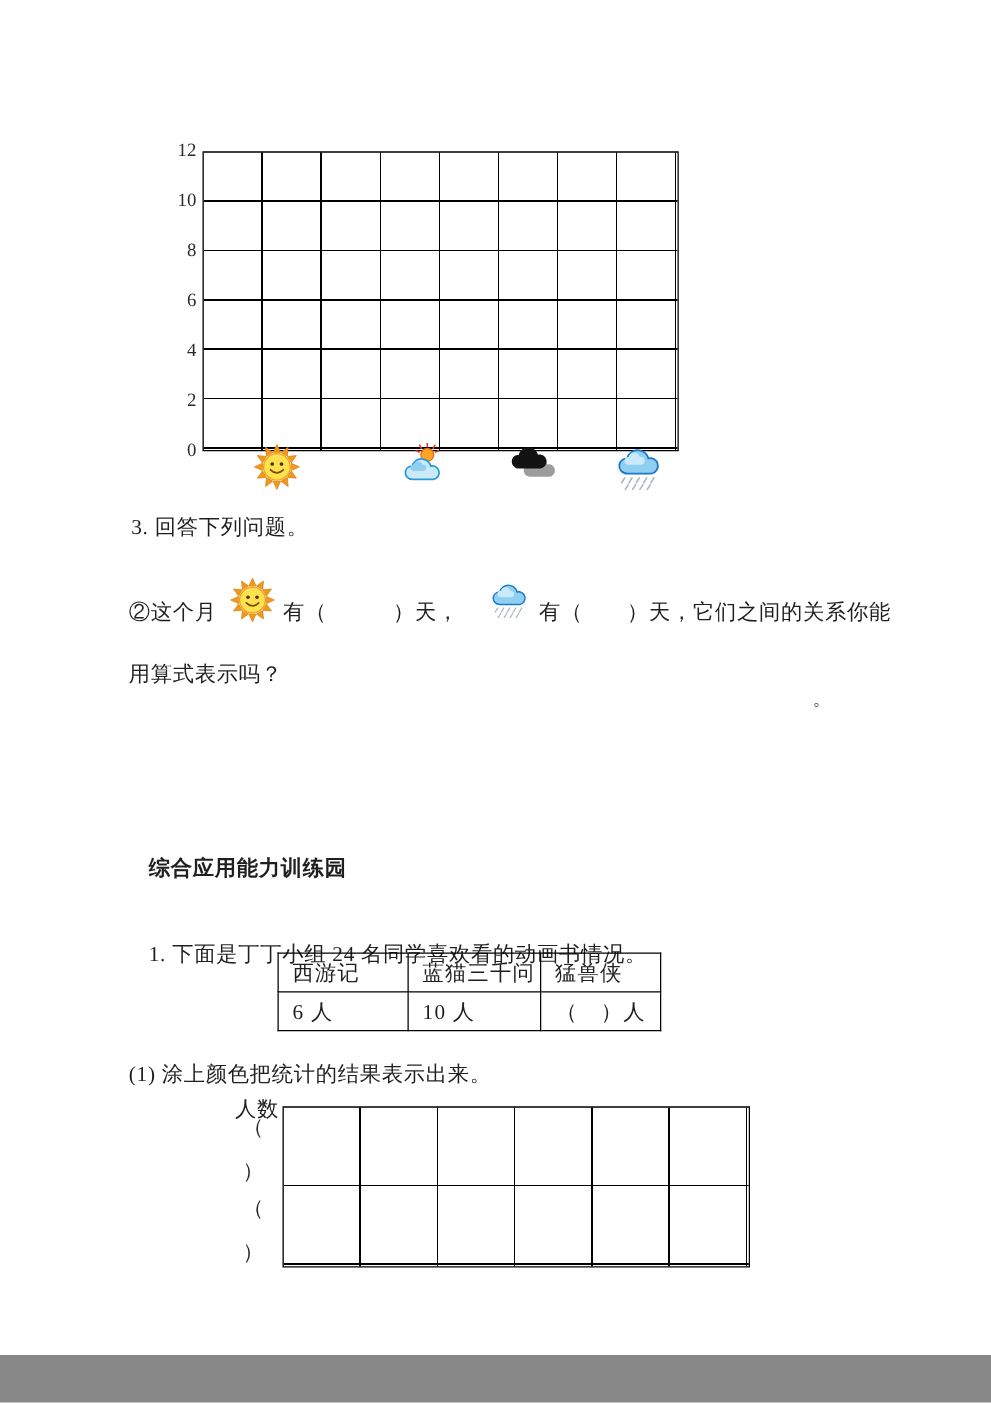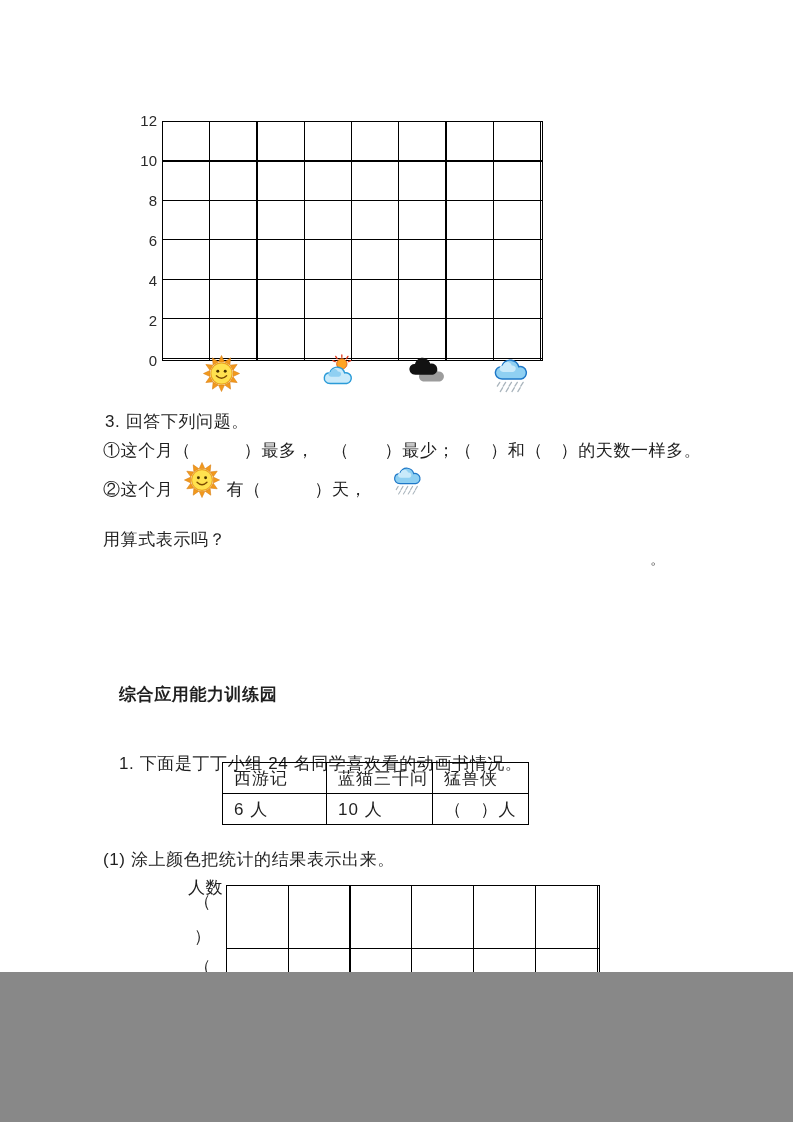--- a/index.html
+++ b/index.html
@@ -1,19 +1,19 @@
 <!DOCTYPE html>
 <html><head>
 <meta charset="utf-8">
 <style>
   html,body { margin:0; padding:0; background:#888; }
   .page {
-    position:relative; width:793px; height:972px; margin:0 auto;
+    position:relative; width:793px; height:1084px; margin:0 auto;
     background:#ffffff; overflow:hidden;
-    font-family:Liberation Sans, sans-serif;
+    font-family:Liberation Serif, serif;
     color:#1f1f1f;
   }
   .abs { position:absolute;margin-top:13px; }
   .txt { font-size:17px; line-height:21px; letter-spacing:0.6px; white-space:pre; }
   .bold { font-weight:bold; }
 
   
   .ytick {
     position:absolute; left:121px; width:36px; text-align:right;
     font-size:15px; line-height:18px; color:#2a2a2a; letter-spacing:0;
@@ -137,31 +137,31 @@
       </svg>
     <svg class="chart-icon" style="left:406px; top:354px" width="43" height="33" viewBox="0 0 44 34">
         <use href="#icon-cloudy" xlink:href="#icon-cloudy"></use>
       </svg>
     <svg class="chart-icon" style="left:491px; top:355px" width="39" height="39" viewBox="0 0 40 40">
         <use href="#icon-rain" xlink:href="#icon-rain"></use>
       </svg>
   </div>
 
   <div class="abs txt" style="left:105px; top:398px">3. 回答下列问题。</div>
-  <div class="abs txt" style="left:103px; top:427px">①这个月（　　　）最多，　（　　）最少；（　）和（　）的天数一样多。</div>
 
   <div class="q2-row">
     <span class="txt">②这个月</span>
     <svg class="inline-sun" viewBox="0 0 40 40">
         <use href="#icon-sun" xlink:href="#icon-sun"></use>
       </svg>
     <span class="txt">有（　　　）天，</span>
     <svg class="inline-rain" viewBox="0 0 40 40">
         <use href="#icon-rain" xlink:href="#icon-rain"></use>
       </svg>
+    <span class="txt">有（　　）天，它们之间的关系你能</span>
   </div>
 
   <div class="abs txt" style="left:103px; top:516px">用算式表示吗？</div>
   <div class="period-blank">。</div>
 
   <div class="abs txt bold" style="left:119px; top:671px">综合应用能力训练园</div>
   <div class="abs txt" style="left:119px; top:740px">1. 下面是丁丁小组 24 名同学喜欢看的动画书情况。</div>
 
   <table class="survey-table">
     <colgroup>

